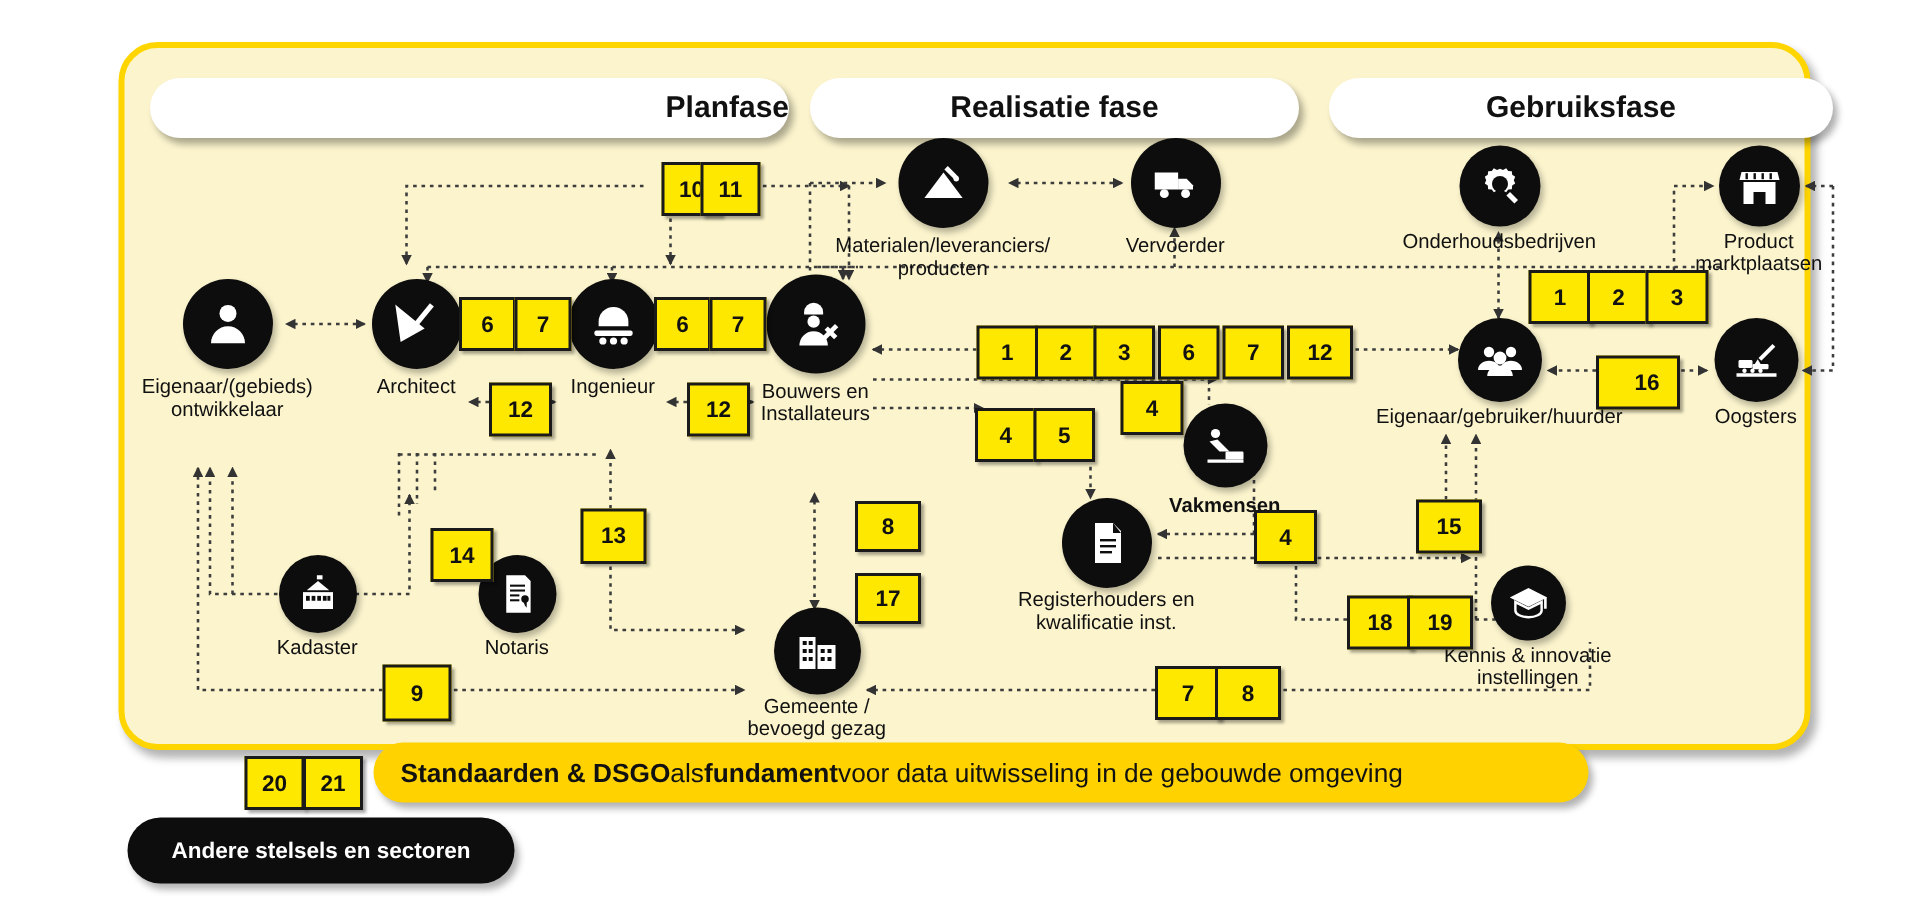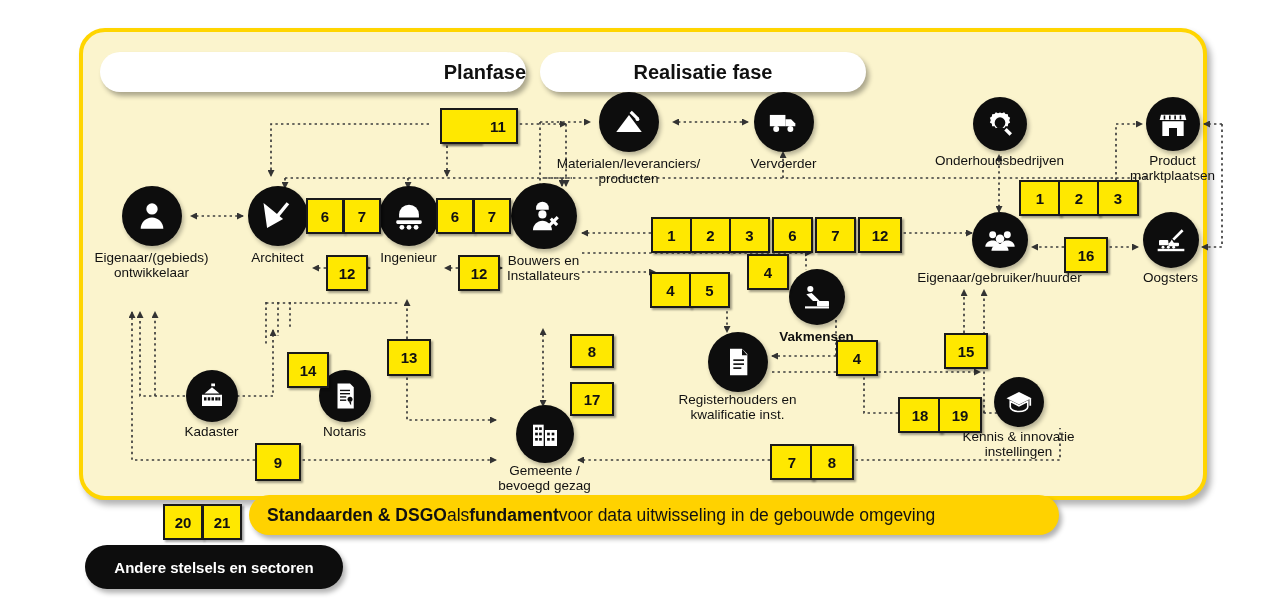--- a/index.html
+++ b/index.html
@@ -157,20 +157,23 @@
       <path d="M770,460 L578,460" marker-end="url(#ar)"></path>
       <path d="M850,460 L1060,460 L1060,428"></path>
     </g>
   </svg>
 
   <div class="phase-pill" style="left:100px;top:52px;width:426px;justify-content:flex-end;">
     <span>Planfase</span>
   </div>
   <div class="phase-pill" style="left:540px;top:52px;width:326px;">
     <span>Realisatie fase</span>
+  </div>
+  <div class="phase-pill" style="left:886px;top:52px;width:336px;">
+    <span>Gebruiksfase</span>
   </div>
 
   <div class="node" style="left:151px;top:186px;">
     <div class="circle" style="width:60px;height:60px;">
       <svg width="34" height="34" viewBox="0 0 24 24" fill="#fff">
           <circle cx="12" cy="7" r="4"></circle>
           <path d="M4 21c0-4.4 3.6-8 8-8s8 3.6 8 8z"></path>
         </svg>
     </div>
     <div class="lbl" style="top:64px;">
@@ -423,21 +426,21 @@
     </div>
     <div class="lbl" style="top:52px;">
       <div>Kennis &amp; innovatie</div>
         <div>instellingen</div>
     </div>
   </div>
 
   <div class="chip" style="left:429px;top:108px;width:36px;height:32px;margin-left:12px;">
       <span>10</span>
     </div>
-  <div class="chip" style="left:440px;top:108px;width:36px;height:32px;padding-left:38px;">
+  <div class="chip" style="left:467px;top:108px;width:36px;height:32px;">
       <span>11</span>
     </div>
   <div class="chip" style="left:306px;top:198px;width:34px;height:32px;">
       <span>6</span>
     </div>
   <div class="chip" style="left:343px;top:198px;width:34px;height:32px;">
       <span>7</span>
     </div>
   <div class="chip" style="left:326px;top:255px;width:38px;height:32px;">
       <span>12</span>
@@ -498,21 +501,21 @@
     </div>
   <div class="chip" style="left:1019px;top:180px;width:38px;height:32px;">
       <span>1</span>
     </div>
   <div class="chip" style="left:1058px;top:180px;width:38px;height:32px;">
       <span>2</span>
     </div>
   <div class="chip" style="left:1097px;top:180px;width:38px;height:32px;">
       <span>3</span>
     </div>
-  <div class="chip" style="left:1064px;top:237px;width:40px;height:32px;">
+  <div class="chip" style="left:1064px;top:237px;width:40px;height:32px;padding-left:12px;">
       <span>16</span>
     </div>
   <div class="chip" style="left:944px;top:333px;width:40px;height:32px;">
       <span>15</span>
     </div>
   <div class="chip" style="left:898px;top:397px;width:40px;height:32px;">
       <span>18</span>
     </div>
   <div class="chip" style="left:938px;top:397px;width:40px;height:32px;">
       <span>19</span>

